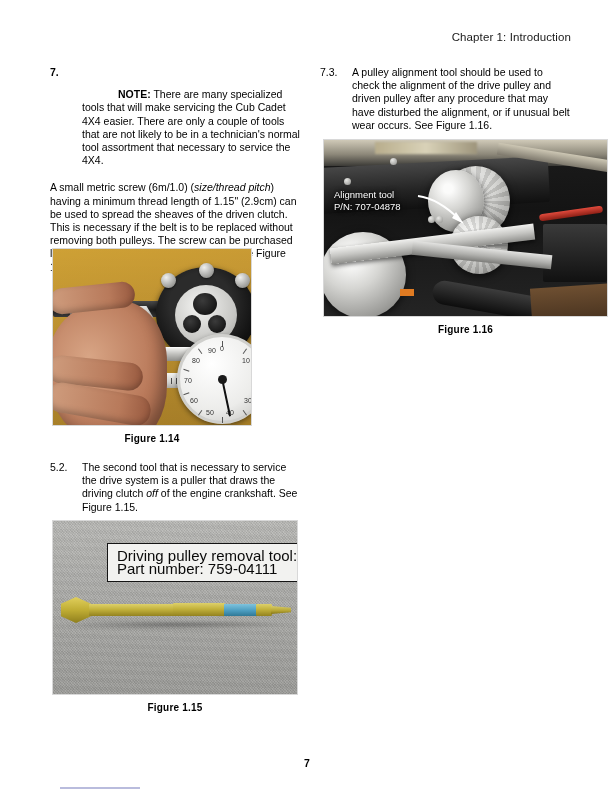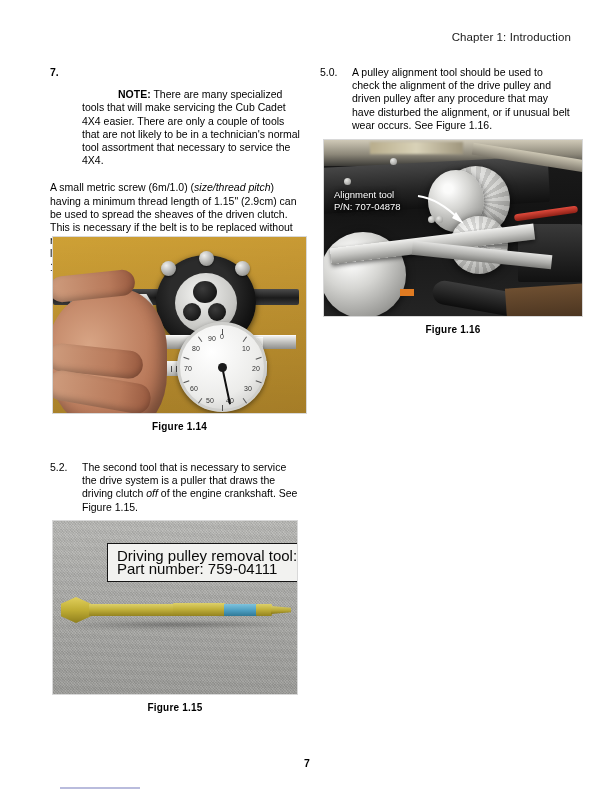--- a/index.html
+++ b/index.html
@@ -51,23 +51,23 @@
   }
   .fig-caption {
     text-align: center;
     font-size: 10px;
     font-weight: bold;
     margin-top: 7px;
     letter-spacing: 0.2px;
   }
 
   
-  #fig114 { left: 52px;  top: 236px; width: 255px; }
+  #fig114 { left: 52px;  top: 248px; width: 200px; }
   #fig114 .frame { height: 178px; }
-  #fig116 { left: 323px; top: 139px; width: 260px; }
+  #fig116 { left: 323px; top: 139px; width: 285px; }
   #fig116 .frame { height: 178px; }
   #fig115 { left: 52px;  top: 520px; width: 246px; }
   #fig115 .frame { height: 175px; }
 
   
   .photo114 {
     width: 100%; height: 100%;
     background:
       linear-gradient(180deg, rgba(0,0,0,0.05), rgba(0,0,0,0.18)),
       linear-gradient(160deg, #d9a938 0%, #d2a136 40%, #c9982f 100%);
@@ -319,21 +319,21 @@
   <div class="block-gap"></div>
 
   <div class="item">
     <div class="item-body"><span>A small metric screw (6m/1.0) (</span><em>size/thread pitch</em><span>) having a minimum thread length of 1.15" (2.9cm) can be used to spread the sheaves of the driven clutch. This is necessary if the belt is to be replaced without removing both pulleys.  The screw can be purchased locally and modified using a thread die. See Figure 1.14.</span></div>
   </div>
 
 </div>
 
 <div class="col-right">
   <div class="item">
-    <div class="item-num">5.0.</div>
+    <div class="item-num">7.3.</div>
     <div class="item-body">A pulley alignment tool should be used to check the alignment of the drive pulley and driven pulley after any procedure that may have disturbed the alignment, or if unusual belt wear occurs. See Figure 1.16.</div>
   </div>
 </div>
 
 <div class="figure" id="fig116">
   <div class="frame">
     <div class="photo116">
       <div class="p116-topstrip"></div>
       <div class="p116-frame-bar"></div>
       <div class="p116-rail"></div>

